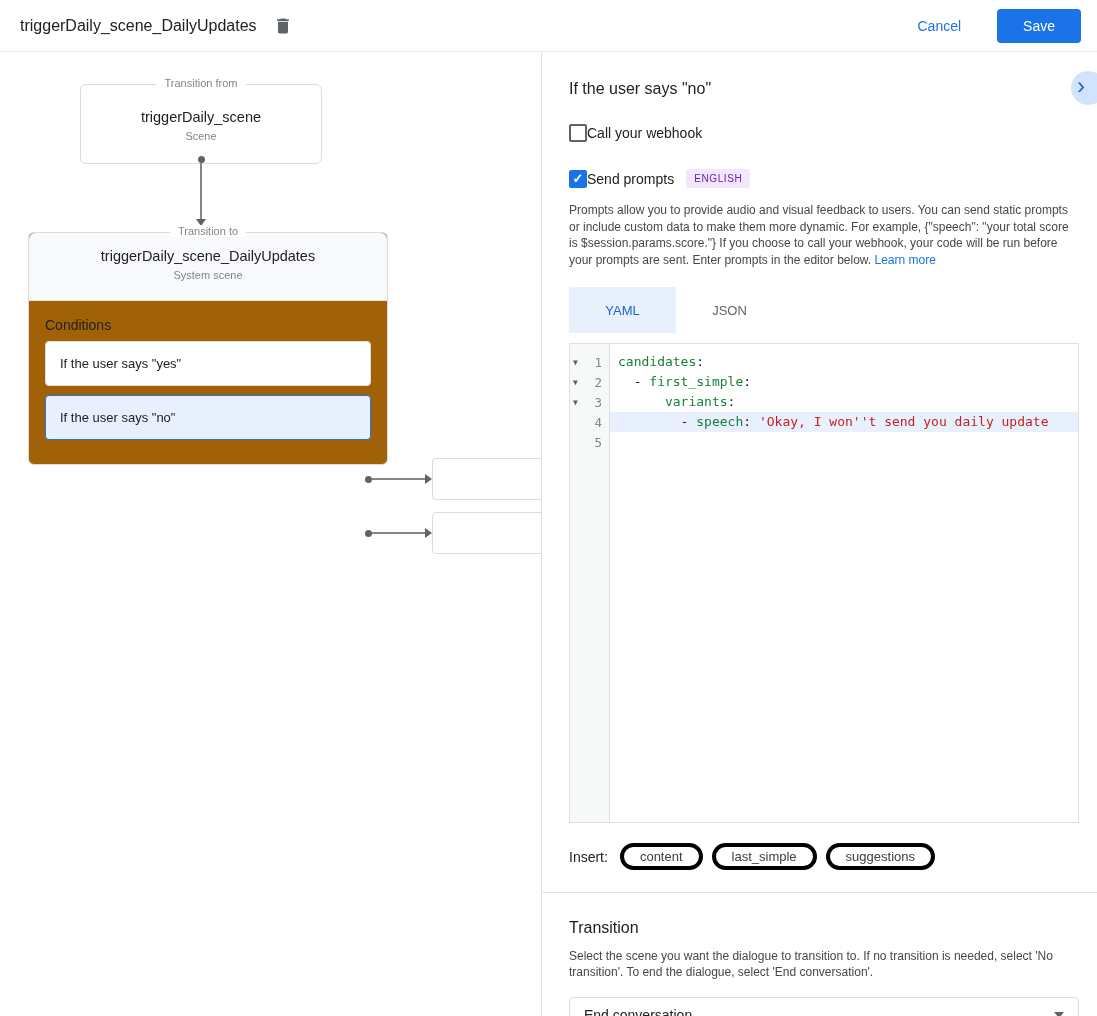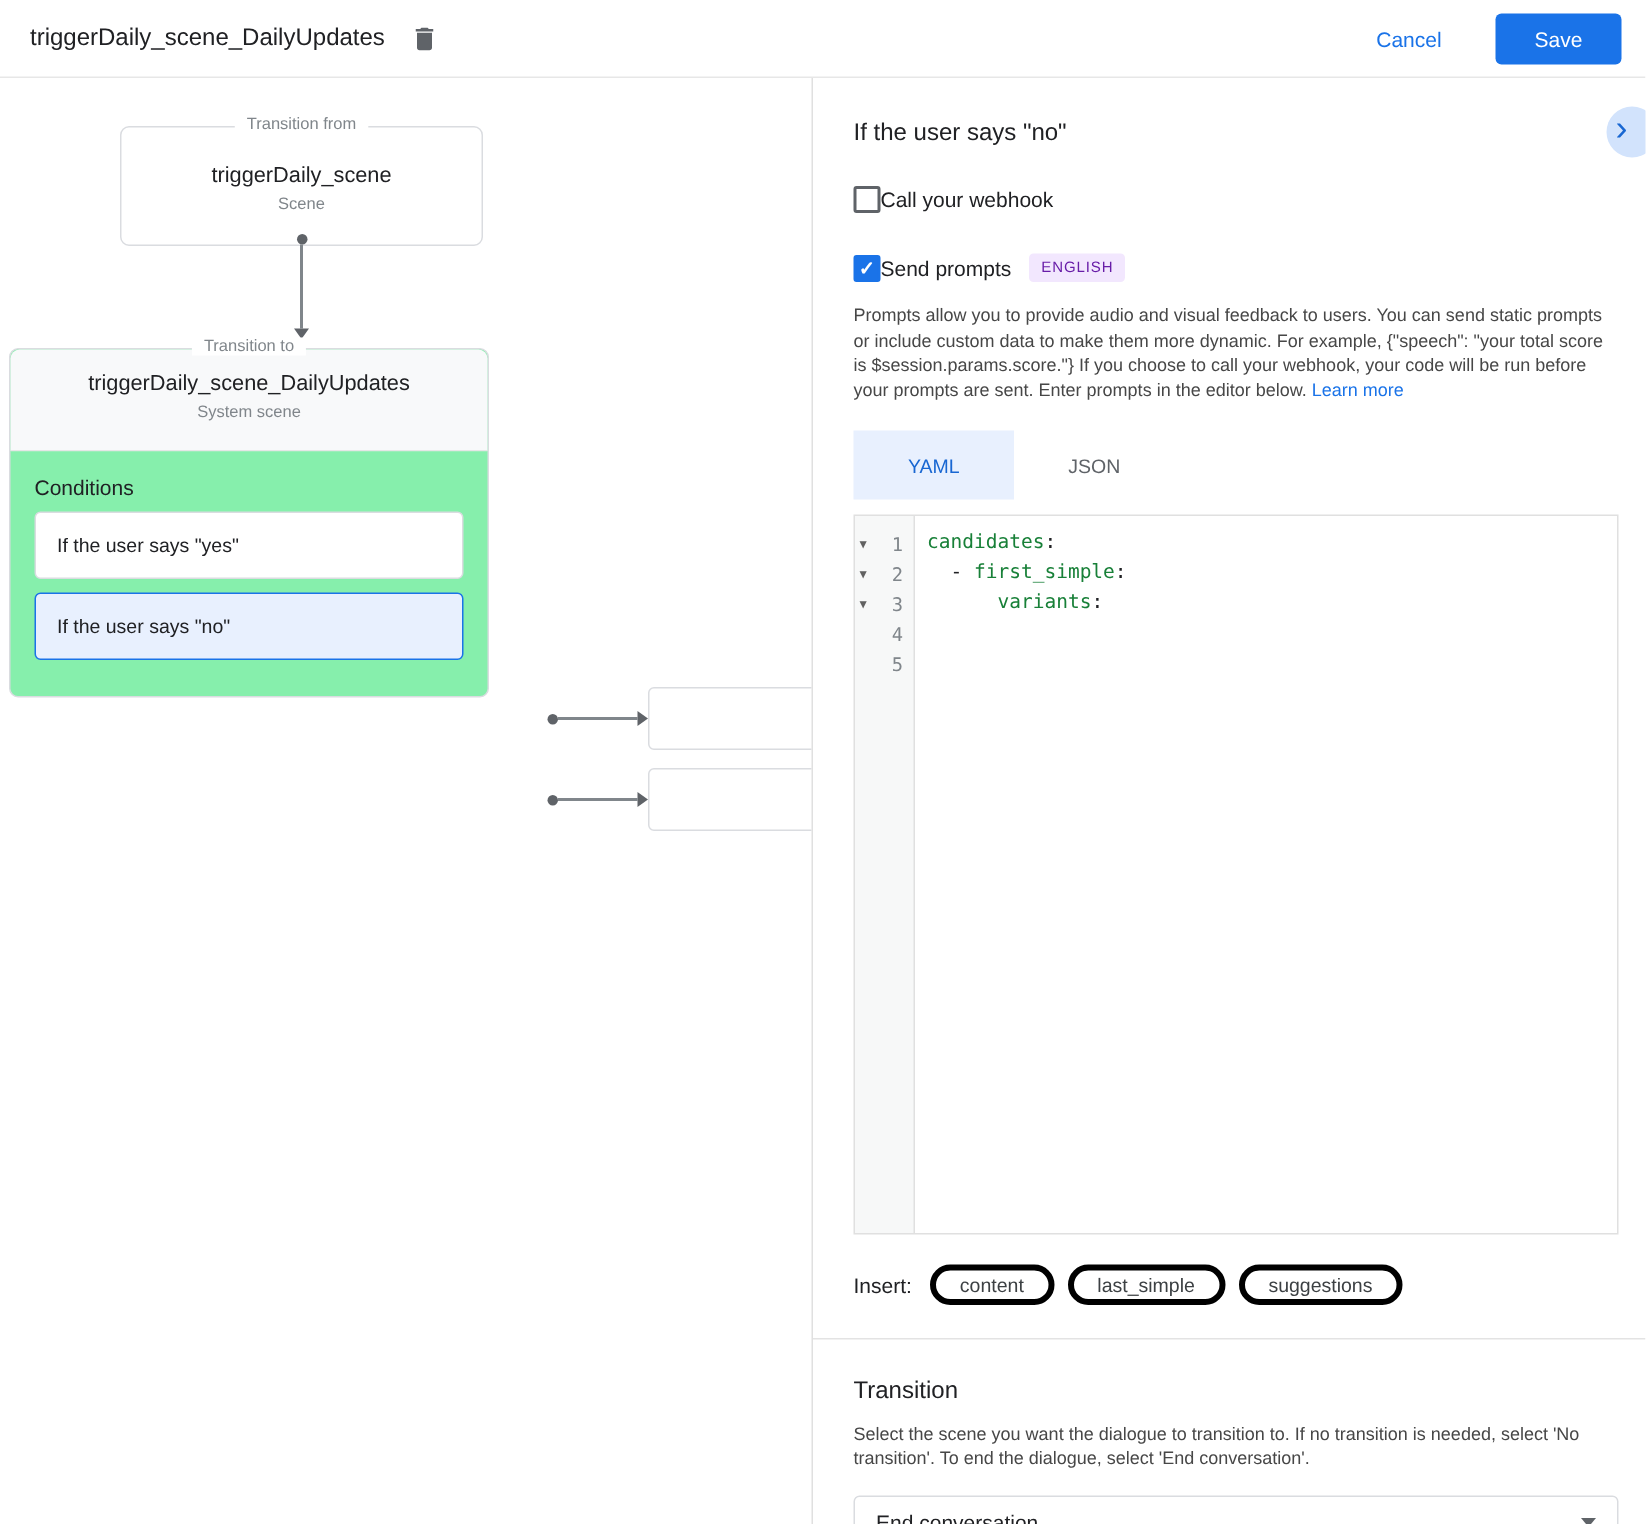--- a/index.html
+++ b/index.html
@@ -34,22 +34,22 @@
   }
   .node-from-title { text-align: center; margin-top: 24px; font-size: 14.5px; color: #202124; }
   .node-sub { text-align: center; font-size: 11px; color: #80868b; margin-top: 5px; }
 
   .vdot { position: absolute; left: 198px; top: 104px; width: 7px; height: 7px; border-radius: 50%; background: #5f6368; }
   .vline { position: absolute; left: 200px; top: 111px; width: 2px; height: 56px; background: #80868b; }
   .varrow { position: absolute; left: 196px; top: 167px; width: 0; height: 0;
     border-left: 5px solid transparent; border-right: 5px solid transparent; border-top: 7px solid #5f6368; }
 
   .node-to {
-    position: absolute; left: 6px; top: 180px; width: 320px;
-    border: 1px solid #dadce0; border-radius: 6px; background: #86efac;
+    position: absolute; left: 28px; top: 180px; width: 360px;
+    border: 1px solid #dadce0; border-radius: 6px; background: #a16207;
   }
   .node-to-header {
     height: 68px; background: #f8f9fa; border-bottom: 1px solid #e6e6e6;
     border-radius: 6px 6px 0 0; text-align: center; padding-top: 15px;
   }
   .node-to-title { font-size: 14.5px; color: #202124; }
   .section { padding: 14px 16px 24px; }
   .section + .section { border-top: 1px solid #e6e6e6; padding-bottom: 12px; }
   .section-label { font-size: 14px; color: #202124; margin: 2px 0 13px; }
   .section-label.cond { margin-bottom: 8px; }
@@ -229,20 +229,21 @@
         </div>
         <div class="gutter-row">
           <span class="fold"></span>
           <span class="lnum">5</span>
         </div>
       </div>
       <div class="code">
         <div class="code-row"><span class="tok-key">candidates</span><span class="tok-punct">:</span></div>
         <div class="code-row"><span class="tok-punct">  - </span><span class="tok-key">first_simple</span><span class="tok-punct">:</span></div>
         <div class="code-row"><span class="tok-punct">      </span><span class="tok-key">variants</span><span class="tok-punct">:</span></div>
+        <div class="code-row hl"><span class="tok-punct">        - </span><span class="tok-key">speech</span><span class="tok-punct">: </span><span class="tok-string">'Okay, I won''t send you daily update</span></div>
         <div class="code-row"></div>
       </div>
     </div>
 
     <div class="insert-row">
       <span class="insert-label">Insert:</span>
       <span class="chip">content</span>
       <span class="chip">last_simple</span>
       <span class="chip">suggestions</span>
     </div>

